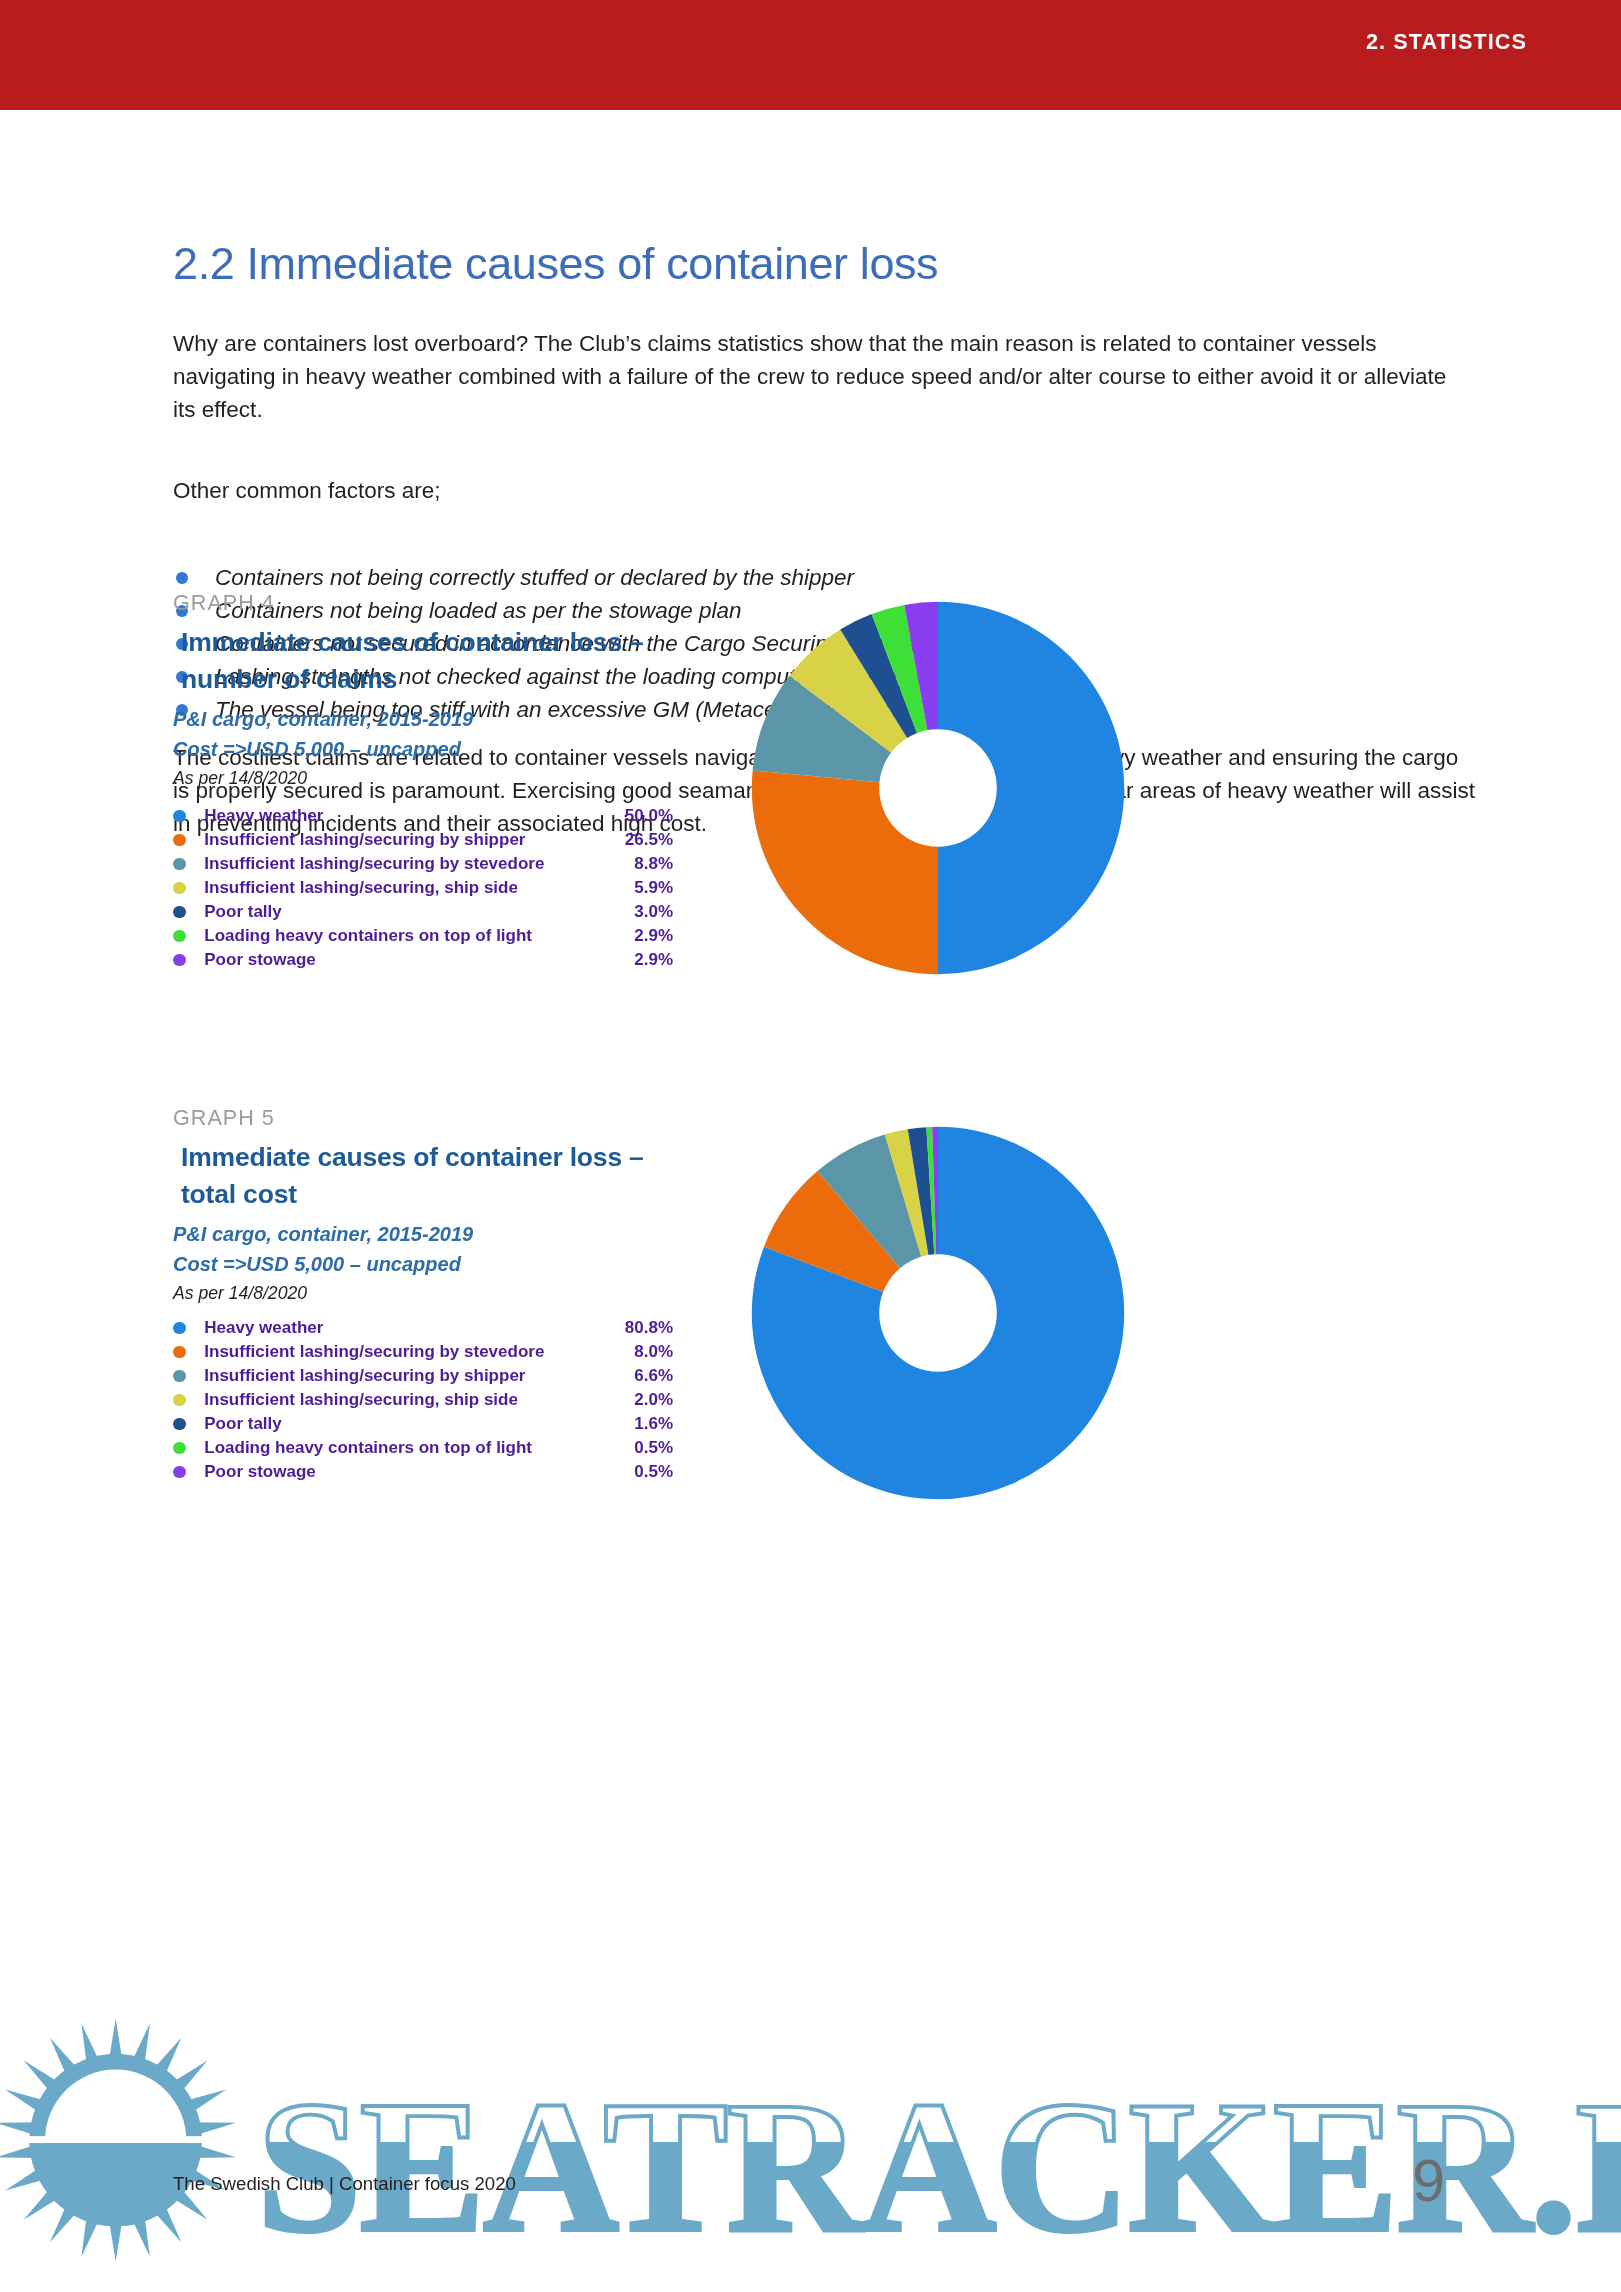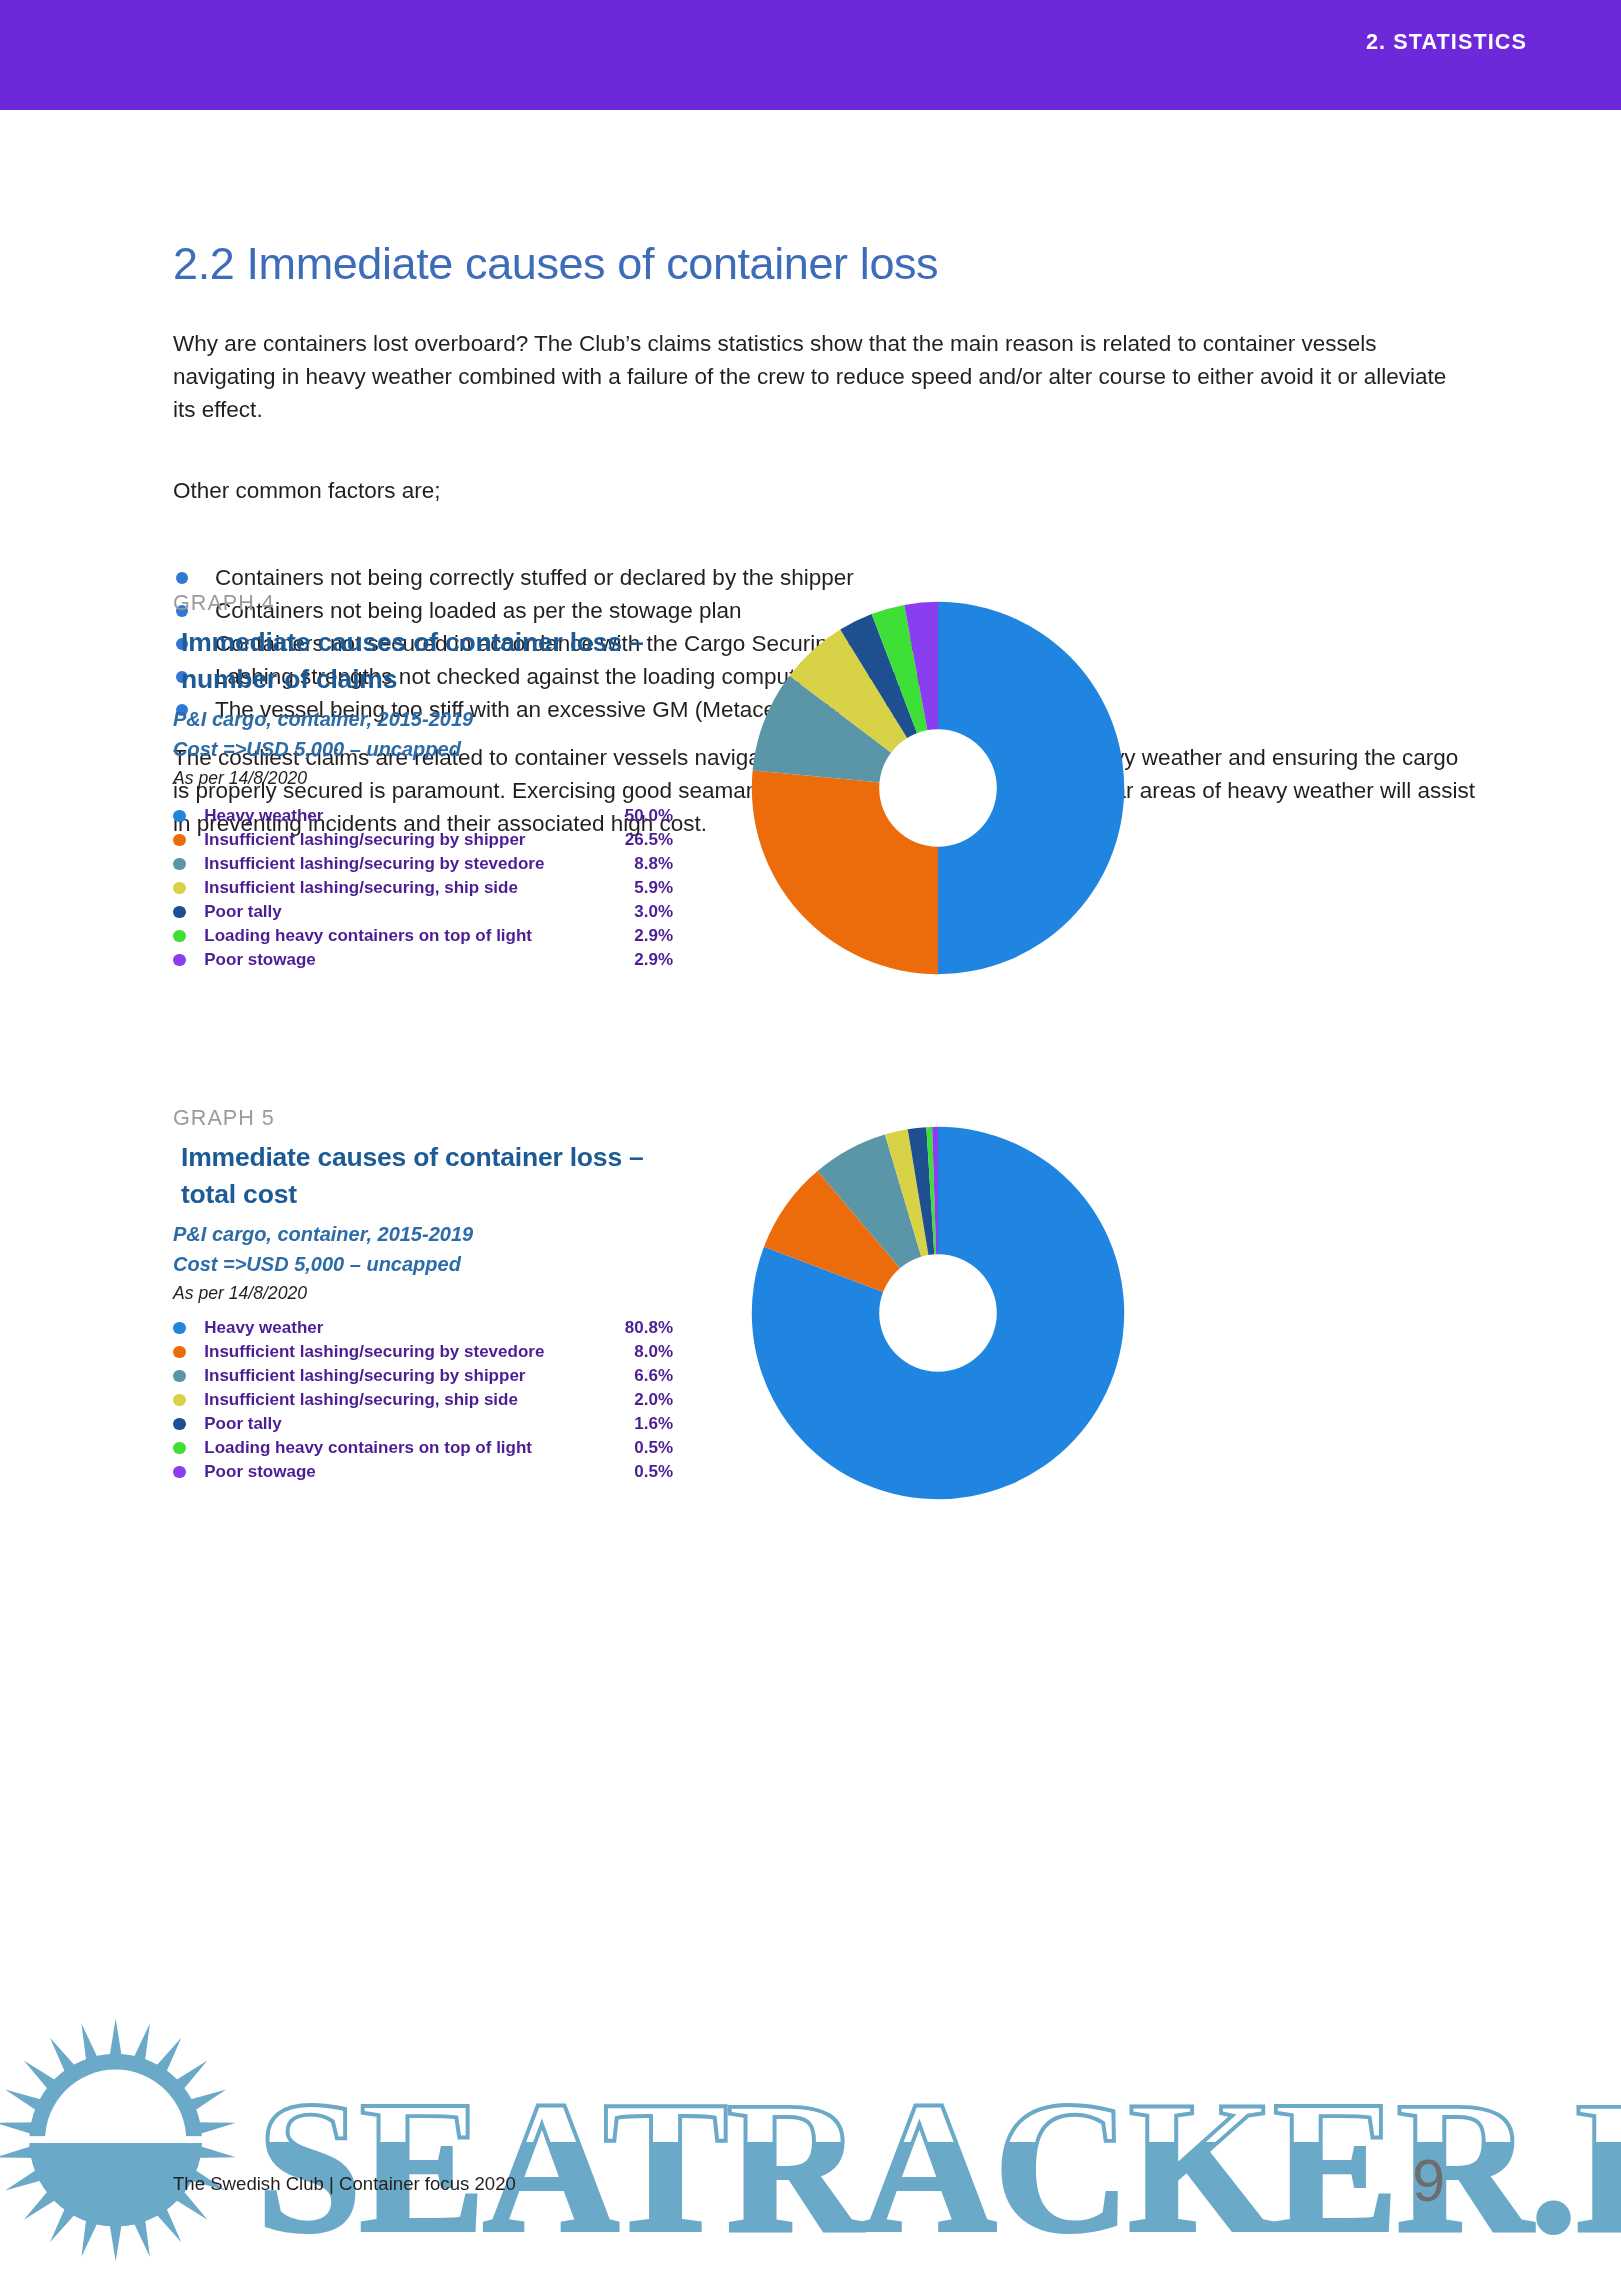--- a/index.html
+++ b/index.html
@@ -15,21 +15,21 @@
     font-family: "Liberation Sans", sans-serif;
     -webkit-font-smoothing: antialiased;
   }
 
   
   .header-band {
     position: absolute;
     left: 0; top: 0;
     width: 1621px;
     height: 110px;
-    background: #6d28d9;
+    background: #b91c1c;
   }
   .header-title {
     position: absolute;
     right: 94px;
     top: 29px;
     color: #ffffff;
     font-size: 21.6px;
     font-weight: 700;
     letter-spacing: 1.1px;
     white-space: nowrap;
@@ -74,20 +74,21 @@
     list-style: none;
     margin: 0;
     padding: 0;
   }
   .bullets li {
     position: relative;
     padding-left: 42px;
     font-size: 22.5px;
     line-height: 33px;
     color: #231f20;
+    font-style: italic;
   }
   .bullets li .bullet-dot {
     position: absolute;
     left: 2.9px;
     top: 10.8px;
     width: 11.8px;
     height: 11.8px;
     border-radius: 50%;
     background: #3177d4;
   }

